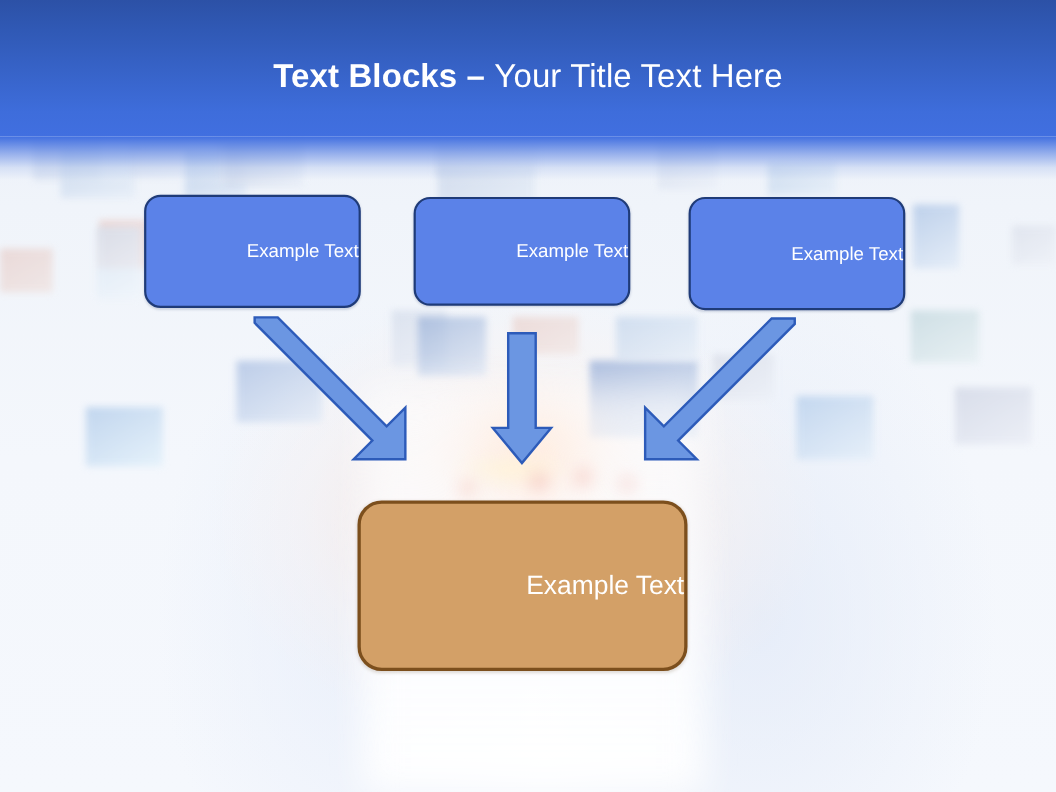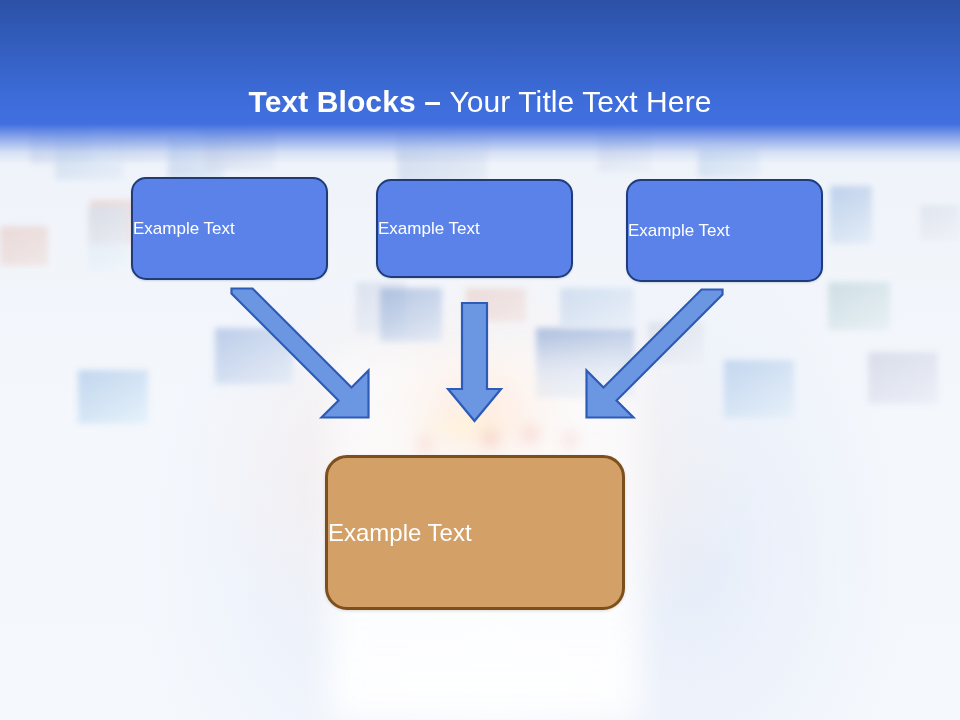--- a/index.html
+++ b/index.html
@@ -82,33 +82,32 @@
     position: absolute;
     left: 0;
     top: 52px;
     width: 960px;
     text-align: center;
     color: #ffffff;
     font-size: 30px;
     line-height: 36px;
     letter-spacing: 0.1px;
     white-space: nowrap;
-    margin-top: 32px;
   }
   #title .bold { font-weight: bold; }
   #title .dash { font-weight: bold; }
   #title .light { font-weight: normal; }
 
   
   .box {
     position: absolute;
     box-sizing: border-box;
     display: flex;
     align-items: center;
-    justify-content: flex-start;
+    justify-content: flex-end;
     border-radius: 15px;
     color: #ffffff;
     text-align: center;
   }
   .box-blue {
     background: #5b82e8;
     border: 2.5px solid #1f3b78;
     font-size: 17px;
     box-shadow: 0 1px 2px rgba(40,60,110,0.18);
   }

